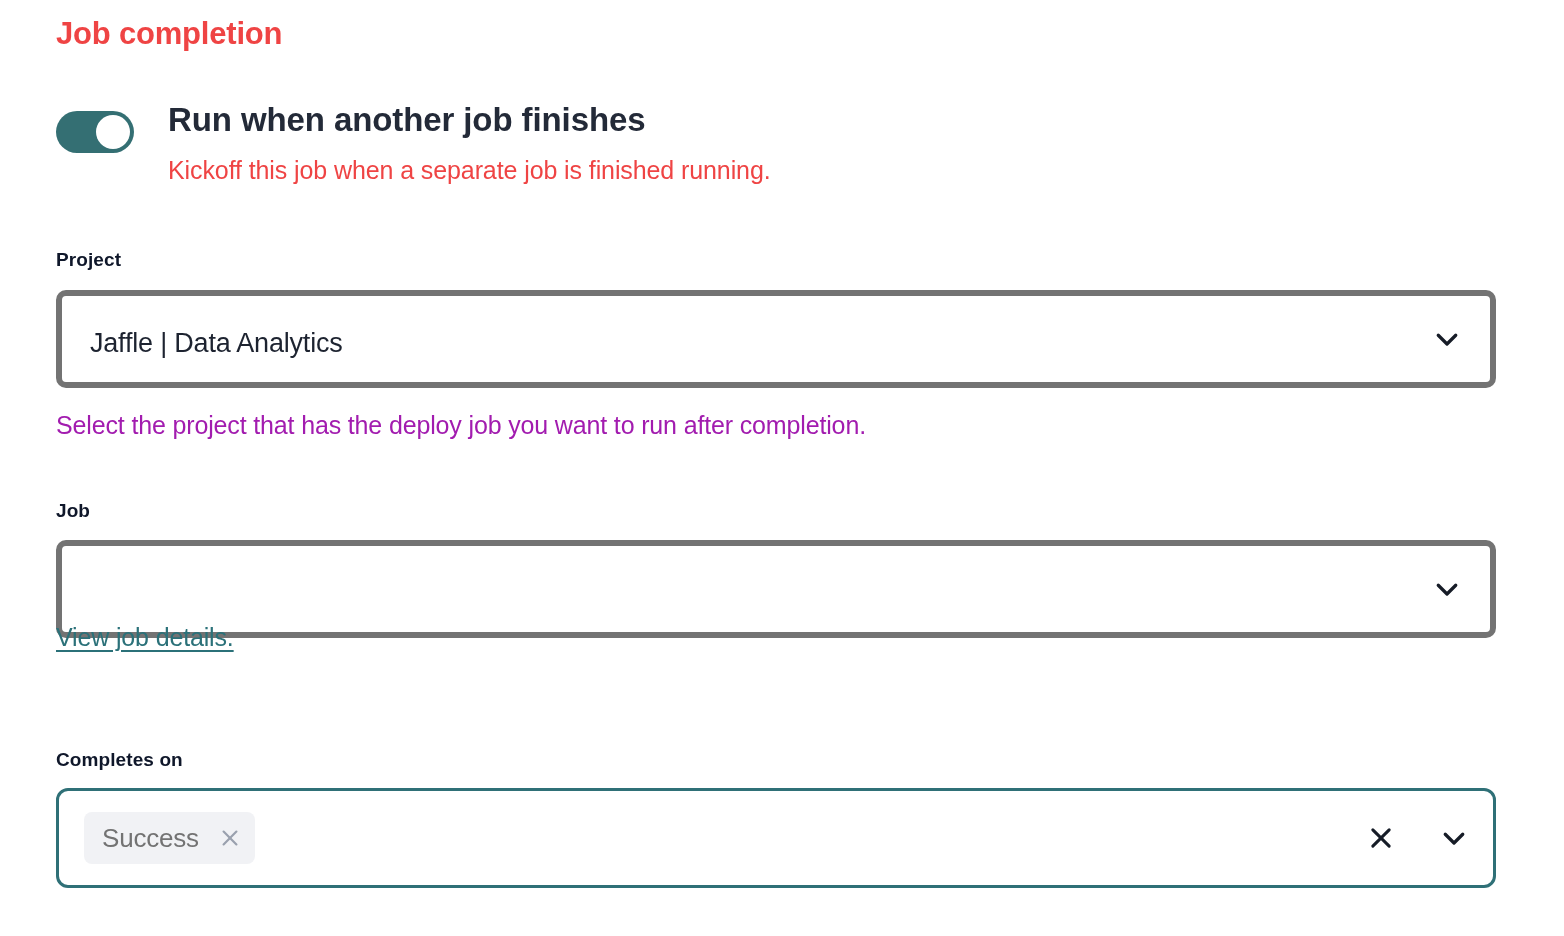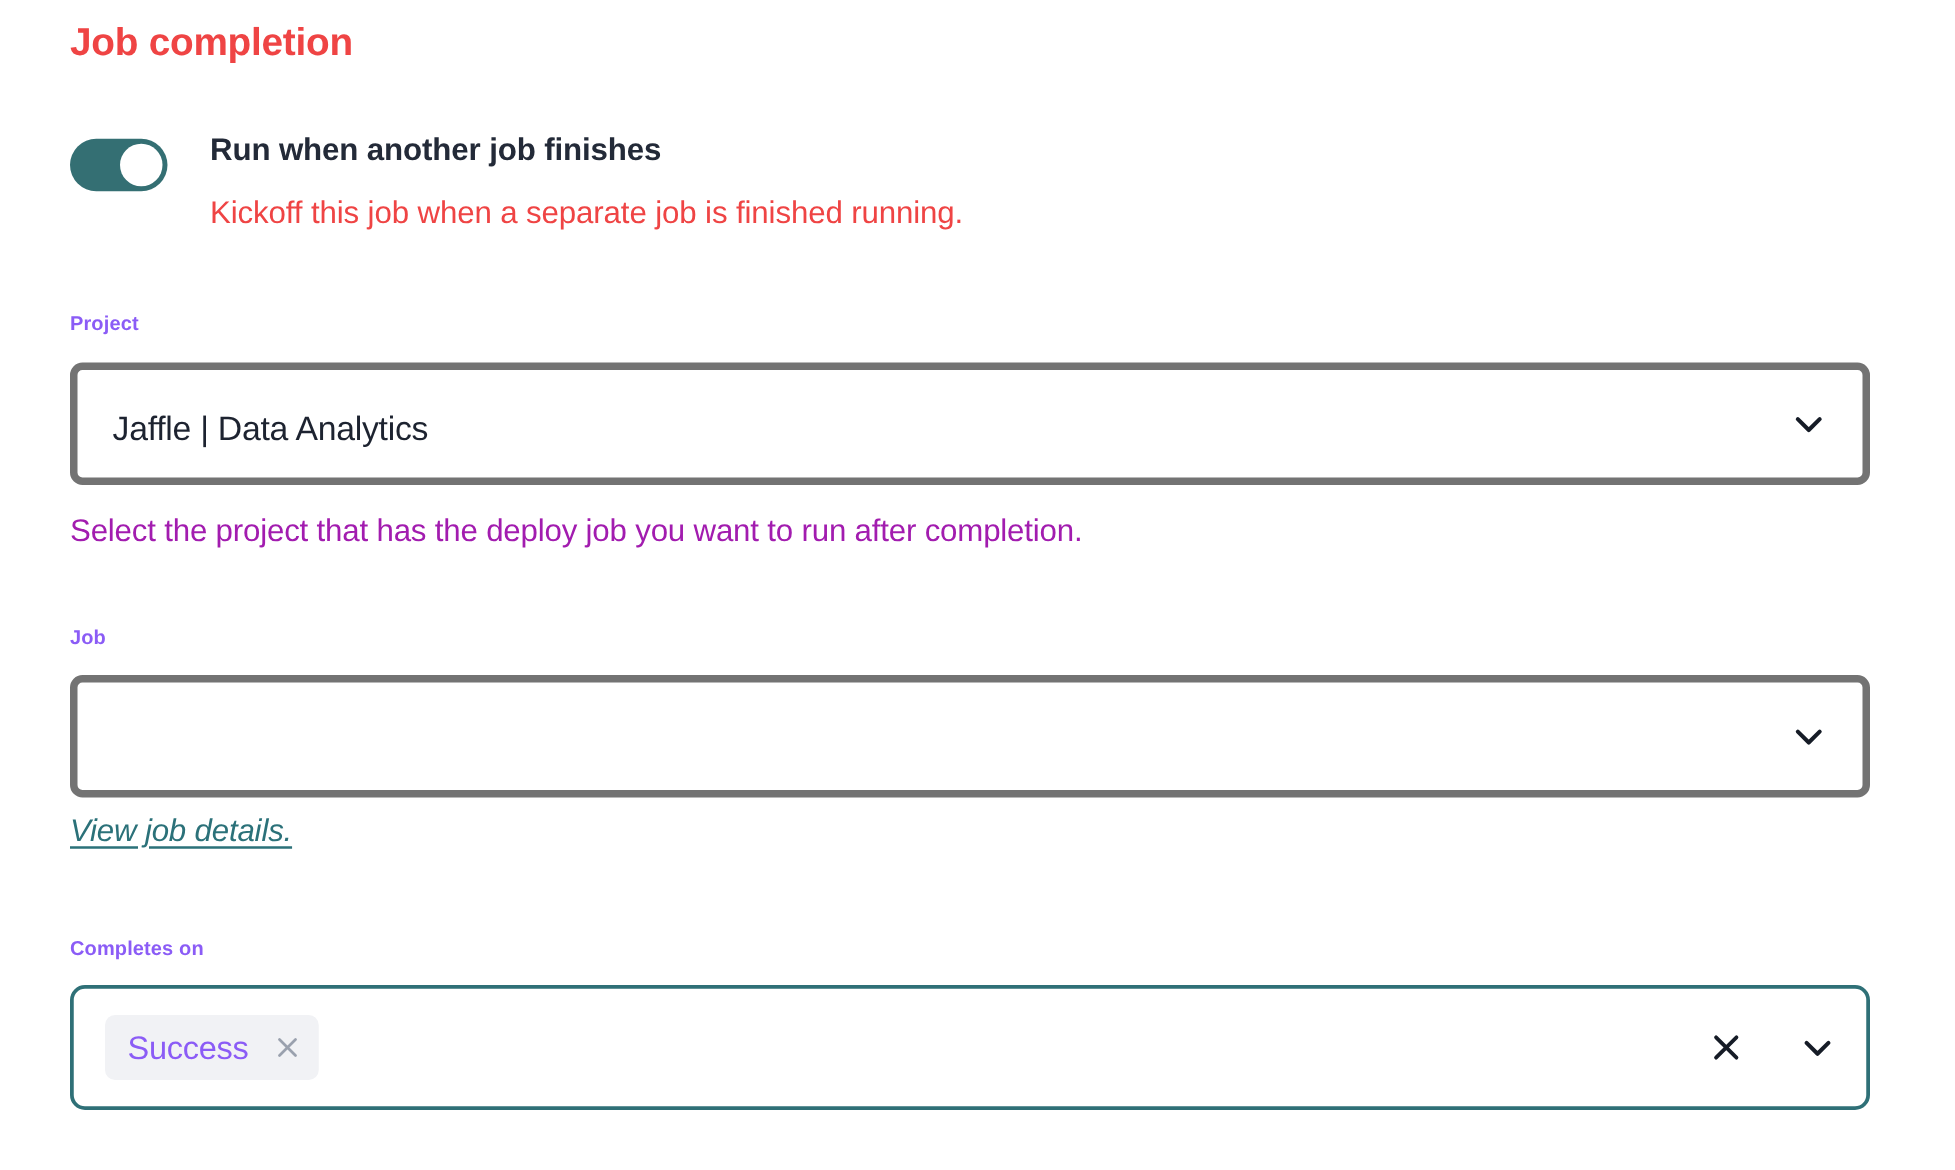--- a/index.html
+++ b/index.html
@@ -51,42 +51,42 @@
     top: 4px;
     width: 34px;
     height: 34px;
     border-radius: 50%;
     background: #ffffff;
   }
   .toggle-texts {
     margin-left: 112px;
   }
   .toggle-label {
-    font-size: 25px;
+    font-size: 33px;
     font-weight: 700;
     color: #232a38;
     line-height: 32px;
     letter-spacing: -0.1px;
   }
   .toggle-desc {
     font-size: 25px;
     font-weight: 400;
     color: #ef4444;
     line-height: 34px;
     margin-top: 17px;
     letter-spacing: -0.1px;
   }
 
   
   .field-label {
     position: absolute;
     left: 56px;
-    font-size: 16px;
+    font-size: 19px;
     font-weight: 700;
-    color: #8b5cf6;
+    color: #0f172a;
     letter-spacing: 0.1px;
     line-height: 24px;
   }
   .select-box {
     position: absolute;
     left: 56px;
     width: 1440px;
     height: 98px;
     box-sizing: border-box;
     border: 6px solid #737373;
@@ -160,21 +160,21 @@
     height: 52px;
     display: flex;
     align-items: center;
     background: #f1f2f5;
     border-radius: 8px;
     padding: 0 14px 0 18px;
   }
   .chip-label {
     font-size: 26px;
     font-weight: 400;
-    color: #8b5cf6;
+    color: #737373;
     letter-spacing: -0.2px;
   }
   .chip-remove {
     margin-left: 20px;
     width: 22px;
     height: 22px;
     display: flex;
     align-items: center;
     justify-content: center;
     cursor: pointer;
@@ -239,21 +239,21 @@
 <div class="field-label" style="top:499px;">Job</div>
 
 <div class="select-box" style="top:540px;">
   <div class="chevron">
     <svg width="30" height="30" viewBox="0 0 24 24" fill="none" stroke="#161c27" stroke-width="2.6" stroke-linecap="round" stroke-linejoin="round">
       <polyline points="5 9 12 16 19 9"></polyline>
     </svg>
   </div>
 </div>
 
-<a class="link" style="top:651px;font-style:italic;" href="#">View job details.</a>
+<a class="link" style="top:623px;" href="#">View job details.</a>
 
 <div class="field-label" style="top:748px;">Completes on</div>
 
 <div class="multiselect" style="top:788px;">
 
   <div class="chip">
     <span class="chip-label">Success</span>
     <span class="chip-remove">
       <svg width="22" height="22" viewBox="0 0 24 24" fill="none" stroke="#9aa1ae" stroke-width="2.4" stroke-linecap="round">
         <line x1="5" y1="5" x2="19" y2="19"></line>

